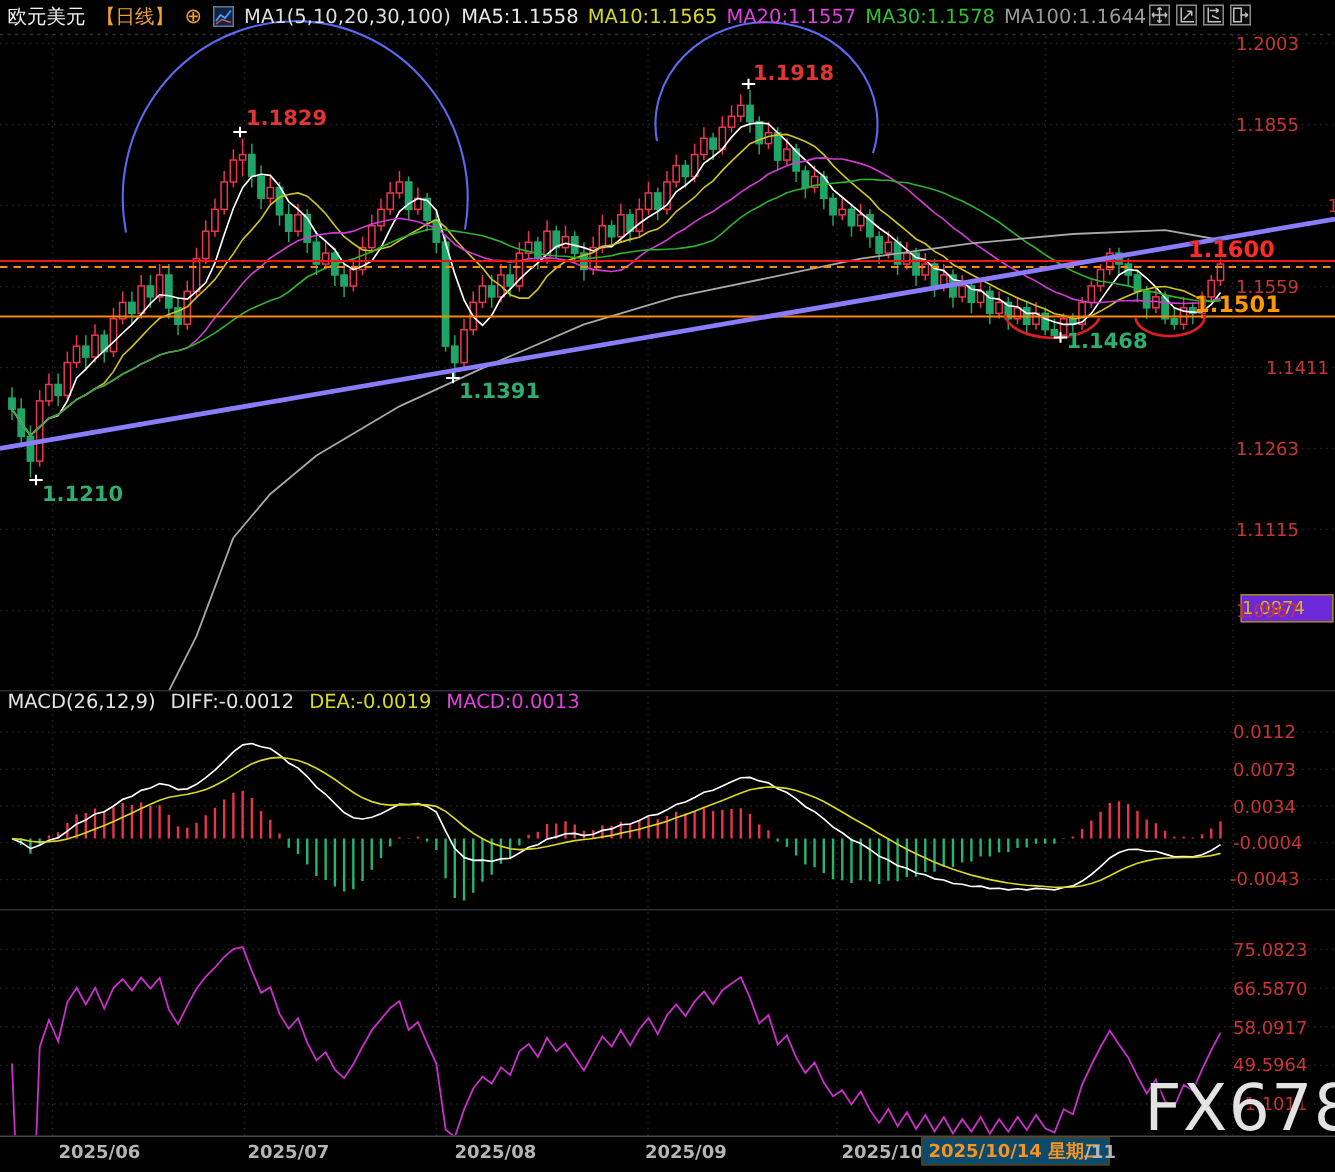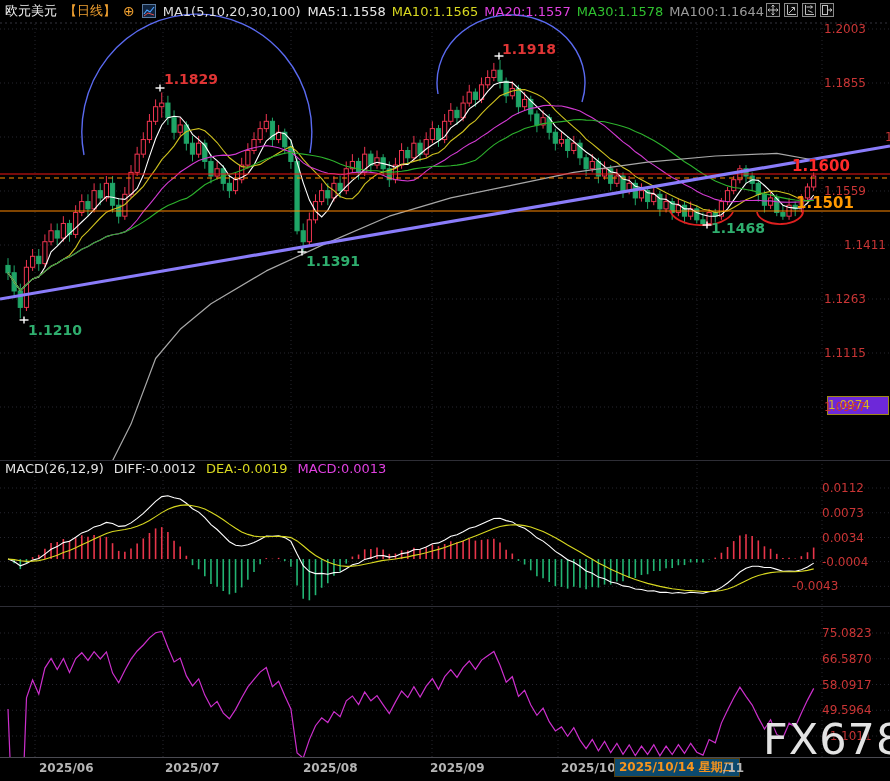--- a/index.html
+++ b/index.html
@@ -566,21 +566,21 @@
       <div class="olabel" style="left: 843px; top: 130px; margin-left: 42px;">1.1707</div>
       <div class="olabel" style="left: 824px; top: 184px;">1.1559</div>
       <div class="olabel" style="left: 824px; top: 238px; margin-left: 20px;">1.1411</div>
       <div class="olabel" style="left: 824px; top: 292px;">1.1263</div>
       <div class="olabel" style="left: 824px; top: 346px;">1.1115</div>
       <div class="olabel" style="left: 824px; top: 400px;">1.0967</div>
       <div class="olabel" style="left: 822px; top: 481px; text-align: right;">0.0112</div>
       <div class="olabel" style="left: 822px; top: 505.75px;">0.0073</div>
       <div class="olabel" style="left: 822px; top: 530.5px;">0.0034</div>
       <div class="olabel" style="left: 822px; top: 554.615px;">-0.0004</div>
-      <div class="olabel" style="left: 792px; top: 579.365px;">-0.0043</div>
+      <div class="olabel" style="left: 820px; top: 579.365px;">-0.0043</div>
       <div class="olabel" style="left: 822px; top: 626px;">75.0823</div>
       <div class="olabel" style="left: 822px; top: 651.75px;">66.5870</div>
       <div class="olabel" style="left: 822px; top: 677.5px;">58.0917</div>
       <div class="olabel" style="left: 822px; top: 703.25px;">49.5964</div>
       <div class="olabel" style="left: 822px; top: 729px; text-align: right;">41.1011</div>
       <div class="olabel ann" style="left: 164px; top: 71px; color: rgb(224, 53, 53);">1.1829</div>
       <div class="olabel ann" style="left: 502px; top: 41px; color: rgb(224, 53, 53);">1.1918</div>
       <div class="olabel ann" style="left: 306px; top: 253px; color: rgb(47, 174, 110);">1.1391</div>
       <div class="olabel ann" style="left: 28px; top: 322px; color: rgb(47, 174, 110);">1.1210</div>
       <div class="olabel ann" style="left: 711px; top: 220px; color: rgb(47, 174, 110);">1.1468</div>

